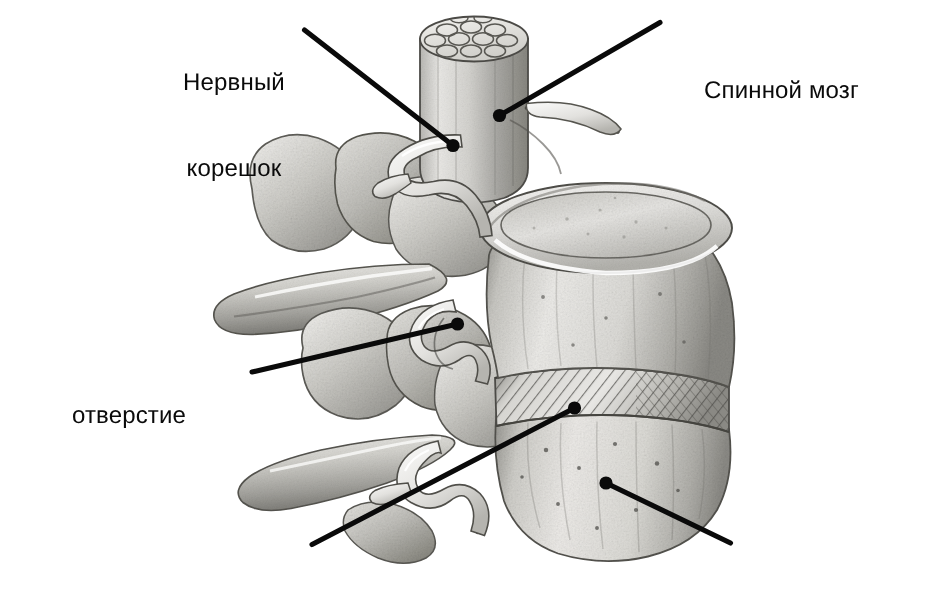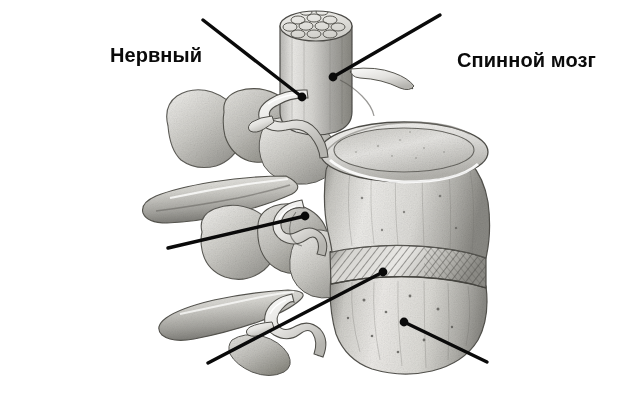--- a/index.html
+++ b/index.html
@@ -17,29 +17,28 @@
   #figure {
     position: absolute;
     left: 0;
     top: 0;
     width: 619px;
     height: 401px;
   }
   .lbl {
     position: absolute;
     font-family: "Liberation Sans", sans-serif;
-    font-size: 20px;
+    font-size: 16px;
     line-height: 19px;
     color: #0a0a0a;
     white-space: pre;
     letter-spacing: 0.1px;
-    font-weight: bold;
   }
   .lbl-center { text-align: center; }
-  .lbl-left { text-align: right; }
+  .lbl-left { text-align: center; }
 </style>
 </head>
 <body>
 
 <svg id="figure" viewBox="0 0 619 401" xmlns="http://www.w3.org/2000/svg">
   <defs>
 
     <linearGradient id="gCordSide" x1="0" y1="0" x2="1" y2="0">
       <stop offset="0" stop-color="#b9b8b4"></stop>
       <stop offset="0.18" stop-color="#e9e8e5"></stop>
@@ -327,27 +326,29 @@
     <circle cx="302" cy="97" r="4.4"></circle>
     <circle cx="333" cy="77" r="4.4"></circle>
     <circle cx="305" cy="216" r="4.4"></circle>
     <circle cx="383" cy="272" r="4.4"></circle>
     <circle cx="404" cy="322" r="4.4"></circle>
   </g>
 </svg>
 
 <div class="lbl lbl-center" style="left:104px; top:8px; width:104px;">
   <div>Нервный</div>
+  <div>корешок</div>
 </div>
 
 <div class="lbl lbl-left" style="left:446px; top:13px; width:150px;">
   <div>Спинной мозг</div>
 </div>
 
 <div class="lbl lbl-center" style="left:10px; top:230px; width:152px;">
+  <div>отверстие</div>
 </div>
 
 <div class="lbl lbl-left" style="left:34px; top:371px; width:220px;">
   
 </div>
 
 <div class="lbl lbl-left" style="left:452px; top:371px; width:150px;">
   
 </div>
 

